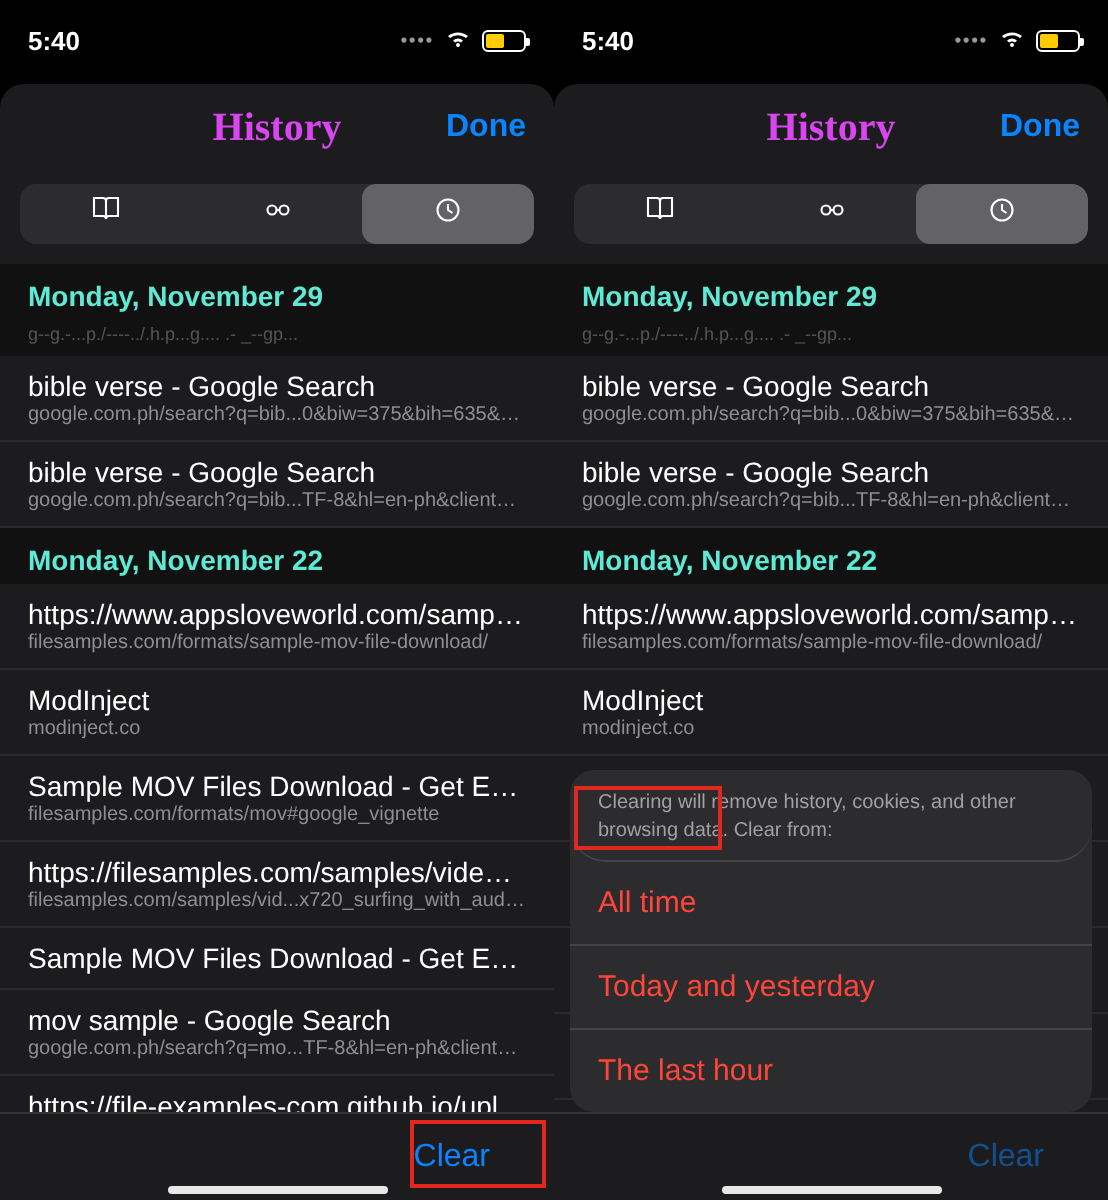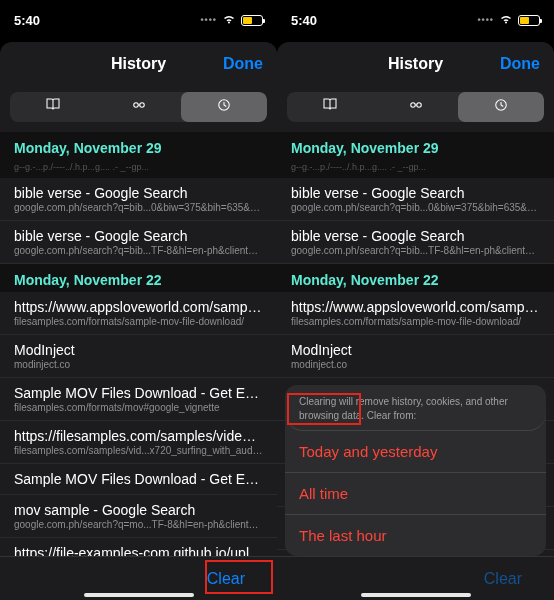--- a/index.html
+++ b/index.html
@@ -43,23 +43,24 @@
     overflow: hidden;
   }
   .sheet-header {
     position: relative;
     height: 44px;
     display: flex;
     align-items: center;
     justify-content: center;
   }
   .sheet-title {
-    color: #ffffff;
-    font-size: 16px;
+    color: #d946ef;
+    font-size: 20px;
     font-weight: 600;
+    font-family: Liberation Serif, serif;
   }
   .done-btn {
     position: absolute;
     right: 14px;
     color: #0a84ff;
     font-size: 16px;
     font-weight: 600;
   }
   .seg-control {
     display: flex;
@@ -360,20 +361,20 @@
       </div>
       <div class="row">
         <div class="row-title">https://file-e</div>
       </div>
     </div>
     <div class="clear-bar">
       <span class="clear-btn dim">Clear</span>
     </div>
     <div class="action-sheet">
       <div class="action-desc">Clearing will remove history, cookies, and other browsing data. Clear from:</div>
+      <div class="action-item">All time</div>
       <div class="action-item">Today and yesterday</div>
-      <div class="action-item">All time</div>
       <div class="action-item">The last hour</div>
     </div>
     <div class="red-box" style="bottom:175px; left:10px; width:74px; height:32px;"></div>
   </div>
   <div class="home-indicator"></div>
 </div>
 
 </body></html>

